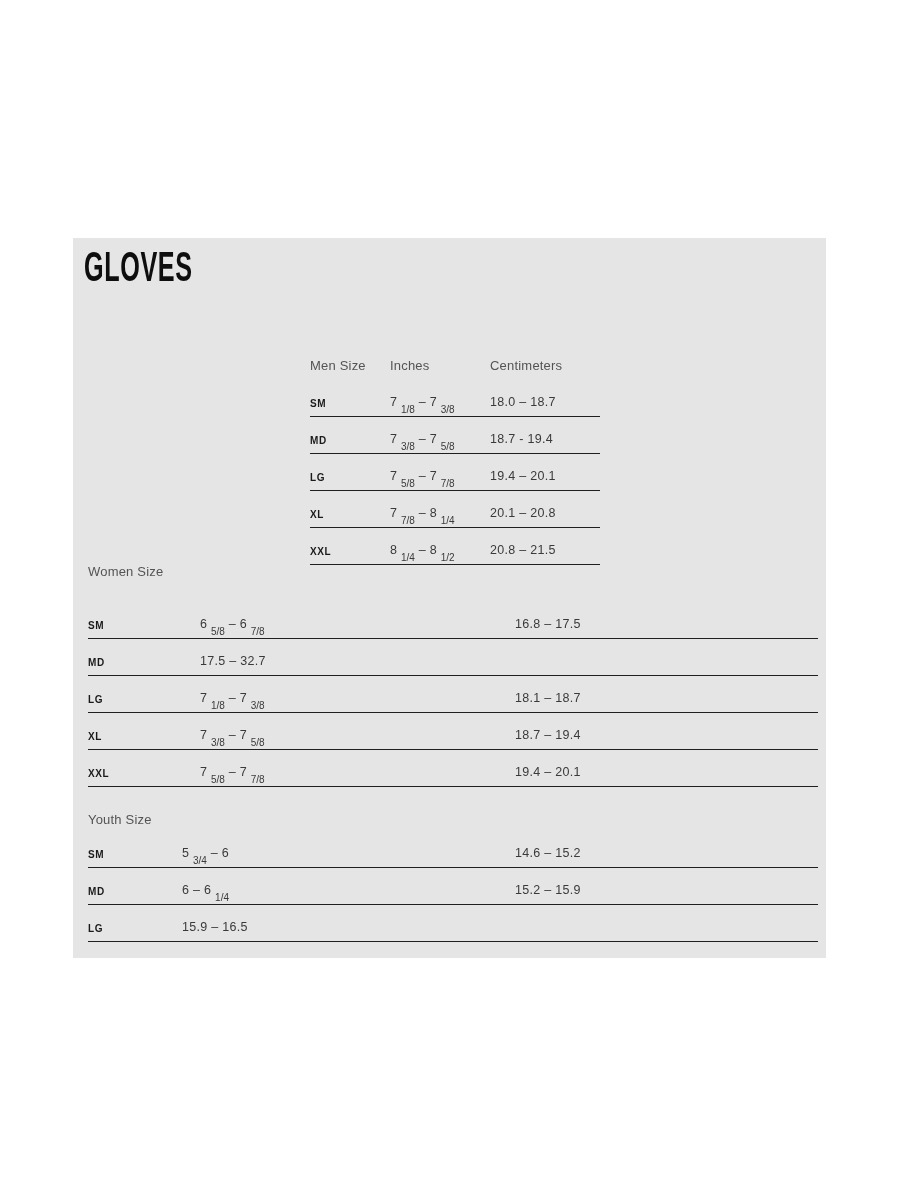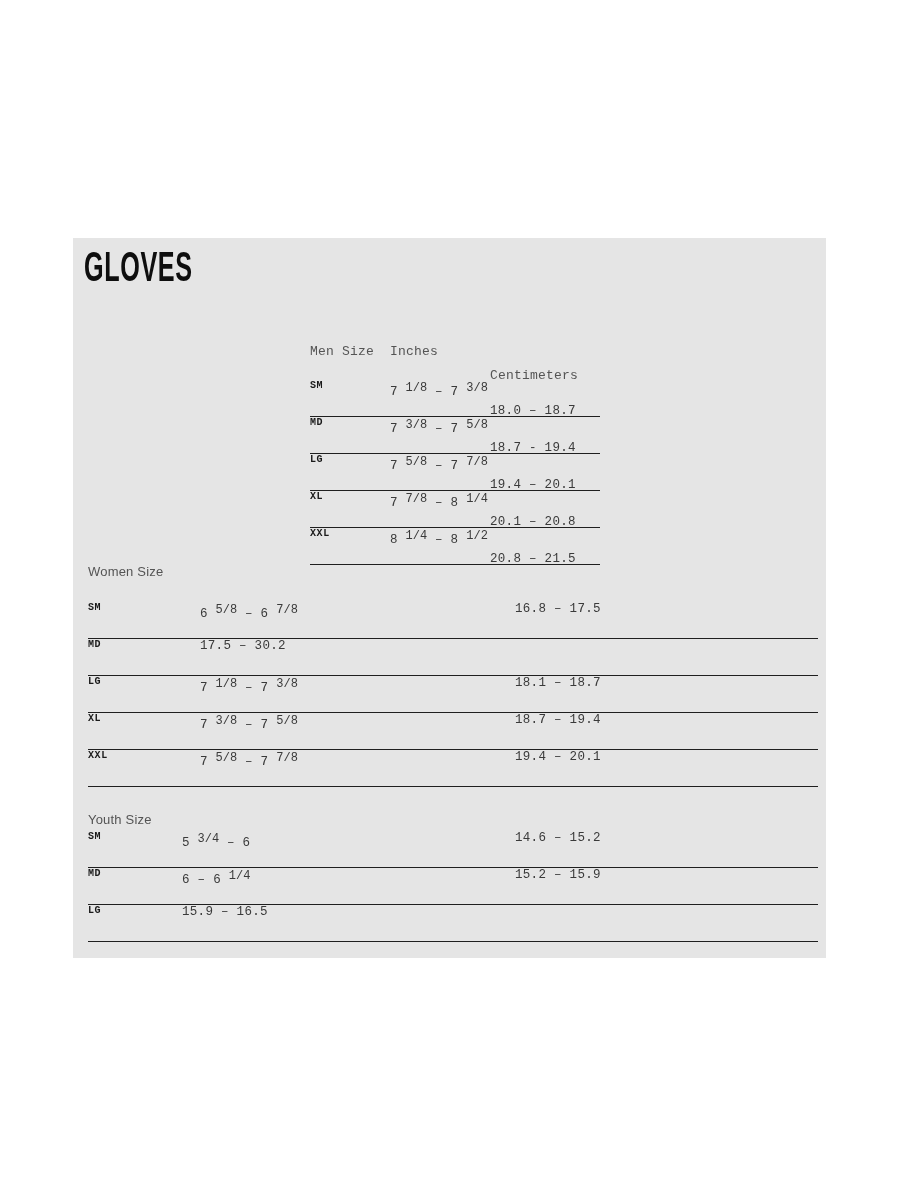--- a/index.html
+++ b/index.html
@@ -33,25 +33,24 @@
     color: #0e0e0e;
     transform: scaleX(0.60);
     transform-origin: left top;
     letter-spacing: 1px;
     white-space: nowrap;
   }
   
   .tbl { position: absolute; }
   .trow {
     display: flex;
-    align-items: flex-start;
+    align-items: flex-end;
     box-sizing: border-box;
     height: 37px;
     padding-bottom: 7px;
-    font-family: Liberation Mono, monospace;
   }
   .trow.data { border-bottom: 1.5px solid #1f1f1f; }
   .trow.header { height: 36px; border-bottom: none; }
   .hcell {
     font-size: 13px;
     color: #545454;
     letter-spacing: 0.2px;
   }
   .c-size {
     font-size: 10px;
@@ -59,24 +58,24 @@
     color: #1a1a1a;
     letter-spacing: 0.6px;
   }
   .c-val {
     font-size: 12.5px;
     color: #3a3a3a;
     letter-spacing: 0.3px;
     white-space: nowrap;
   }
   .c-val sup {
-    font-size: 12px;
+    font-size: 10px;
     letter-spacing: 0;
     position: relative;
-    top: 1px;
+    top: 12px;
     vertical-align: super;
     margin-top: 24px;
   }
   
   .men-tbl { left: 237px; top: 106px; width: 290px; }
   .men-tbl .col1 { width: 80px; flex: 0 0 80px; }
   .men-tbl .col2 { width: 100px; flex: 0 0 100px; }
   .men-tbl .col3 { flex: 1; margin-top: 24px; }
   
   .sec-label {
@@ -139,21 +138,21 @@
 
     <div class="sec-label women-label">Women Size</div>
     <div class="tbl women-tbl">
       <div class="trow data">
         <span class="c-size col1">SM</span>
         <span class="c-val col2">6 <sup>5/8</sup> – 6 <sup>7/8</sup></span>
         <span class="c-val col3">16.8 – 17.5</span>
       </div>
       <div class="trow data">
         <span class="c-size col1">MD</span>
-        <span class="c-val col3">17.5 – 30.2</span>
+        <span class="c-val col3">17.5 – 32.7</span>
       </div>
       <div class="trow data">
         <span class="c-size col1">LG</span>
         <span class="c-val col2">7 <sup>1/8</sup> – 7 <sup>3/8</sup></span>
         <span class="c-val col3">18.1 – 18.7</span>
       </div>
       <div class="trow data">
         <span class="c-size col1">XL</span>
         <span class="c-val col2">7 <sup>3/8</sup> – 7 <sup>5/8</sup></span>
         <span class="c-val col3">18.7 – 19.4</span>

